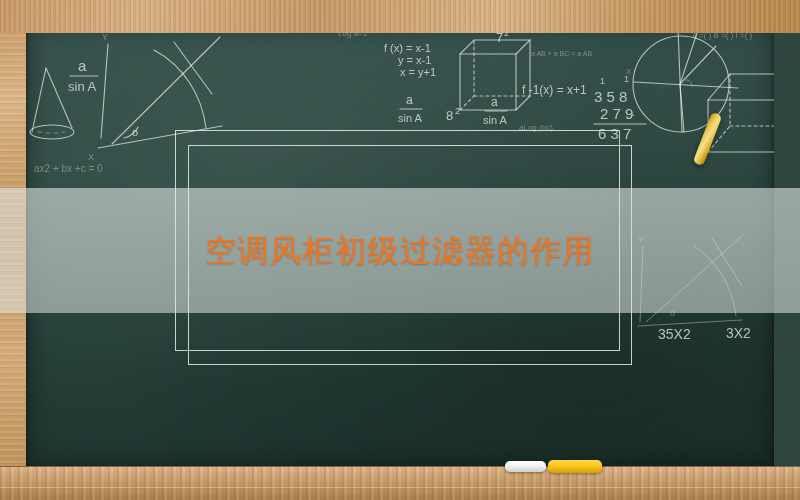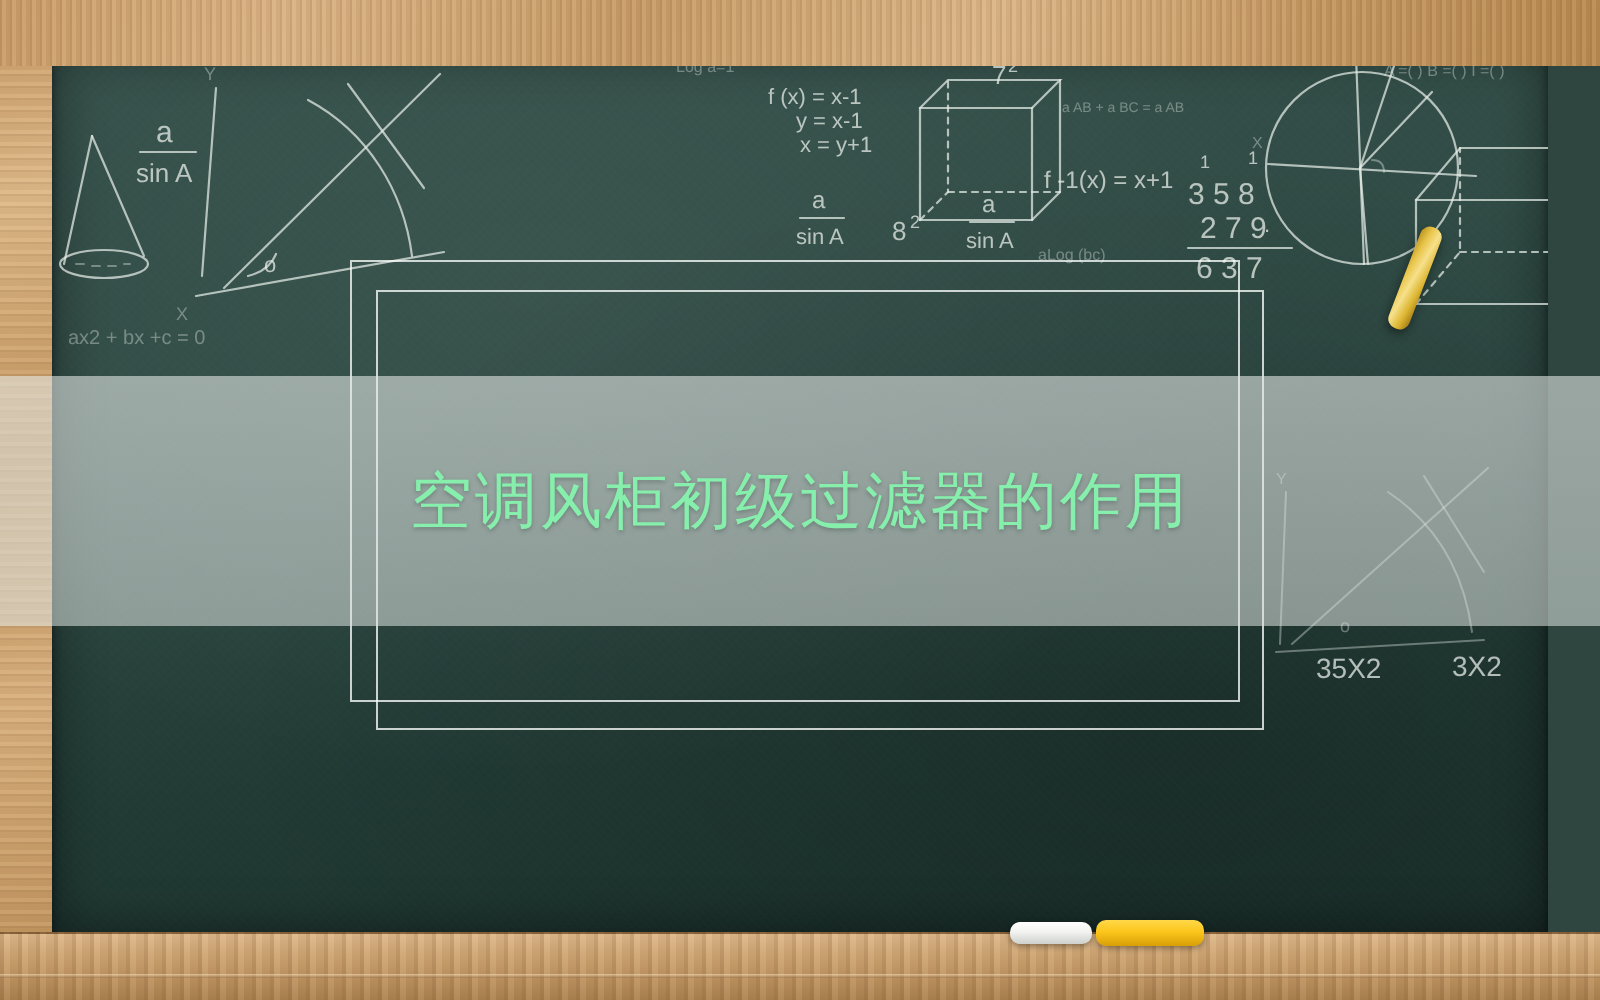--- a/index.html
+++ b/index.html
@@ -81,21 +81,21 @@
   .deco-inner{left:162px;top:121px;width:442px;height:218px;}
 
   
   .title-band{
     position:absolute;left:0;top:188px;width:800px;height:125px;
     background:linear-gradient(180deg, rgba(226,231,228,.60) 0%, rgba(222,228,225,.58) 50%, rgba(219,226,222,.56) 100%);
   }
   .title-text{
     position:absolute;left:0;top:188px;width:800px;height:125px;
     display:flex;align-items:center;justify-content:center;
-    color:#86efac;font-size:31px;letter-spacing:1.5px;
+    color:#f97316;font-size:31px;letter-spacing:1.5px;
     font-family:"DejaVu Sans","Liberation Sans",sans-serif;
     text-shadow:0 1px 2px rgba(40,60,55,.35);
     white-space:nowrap;
   }
 
   
   .chalk-stick{position:absolute;border-radius:5px;}
   .chalk-yellow-top{
     left:676px;top:88px;width:11px;height:54px;
     transform:rotate(21deg);

